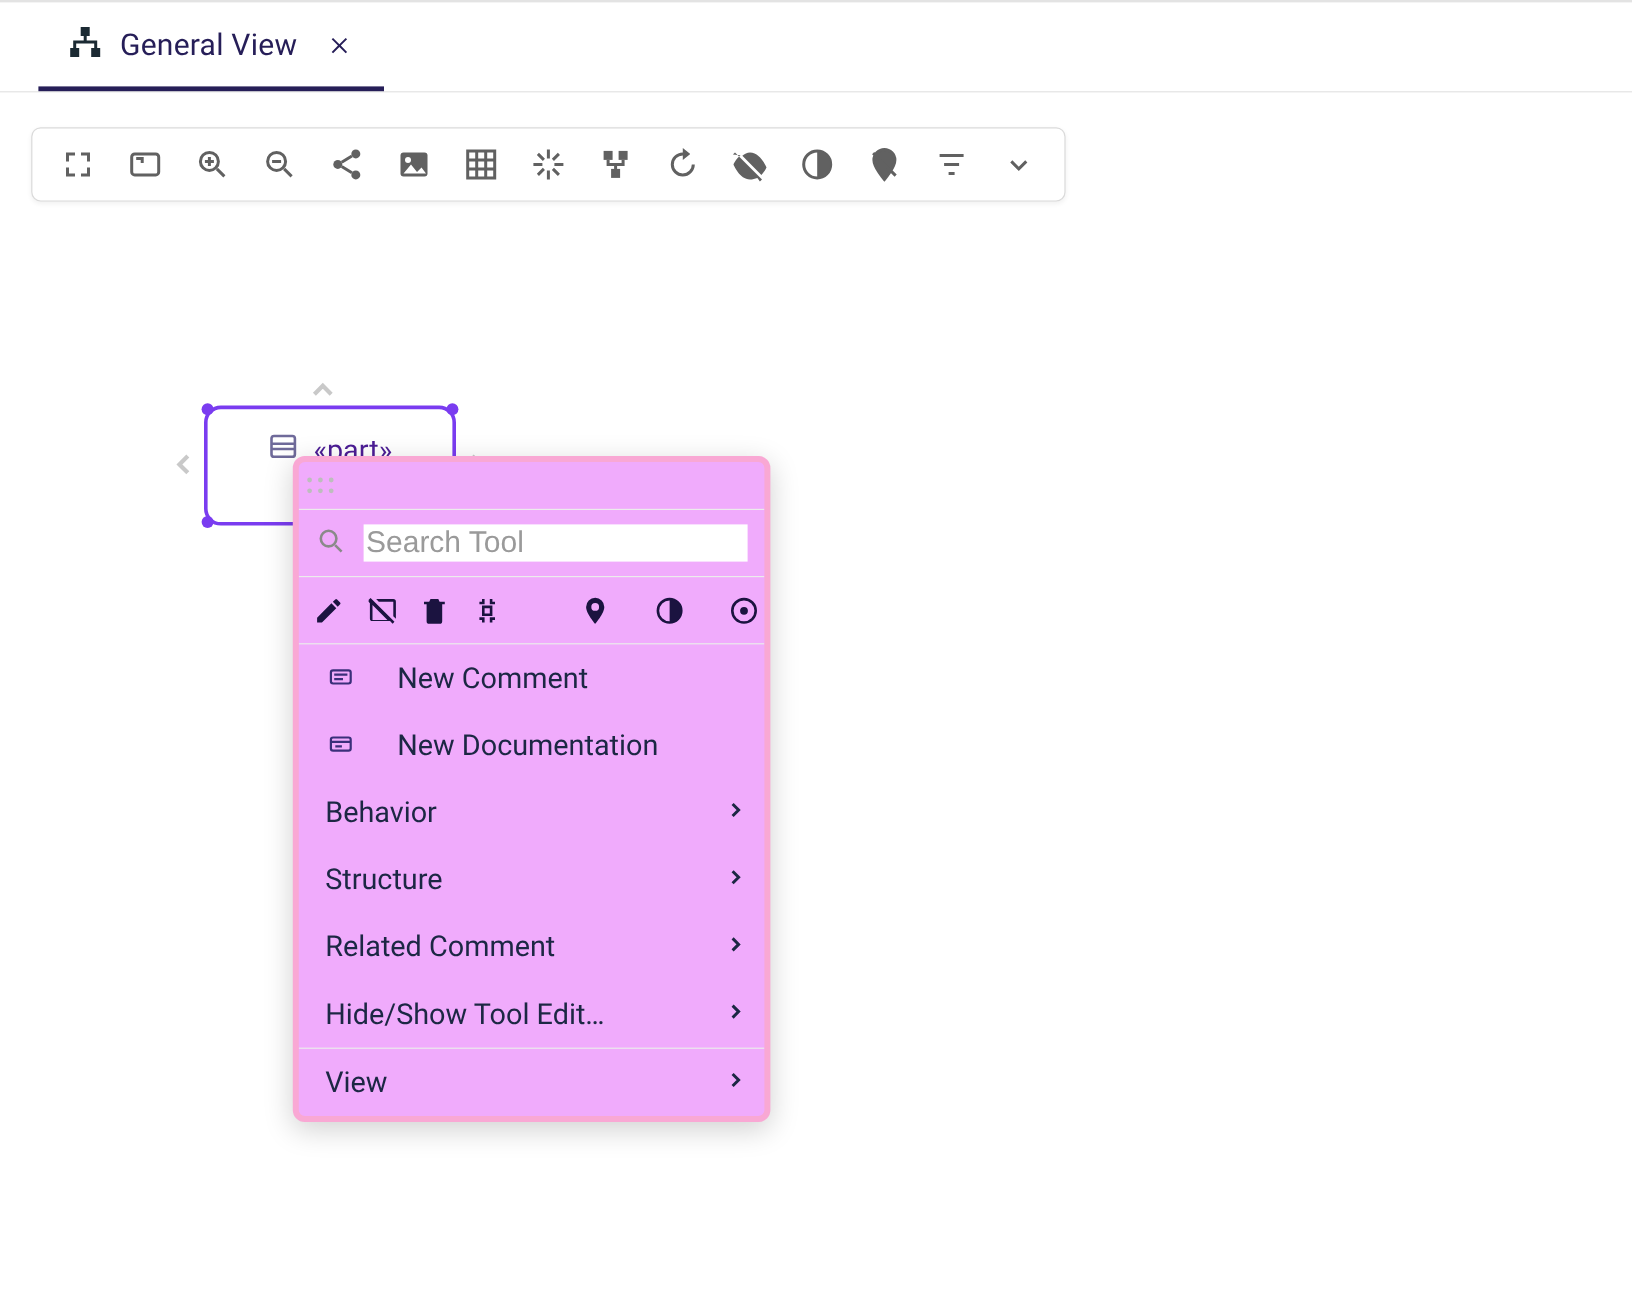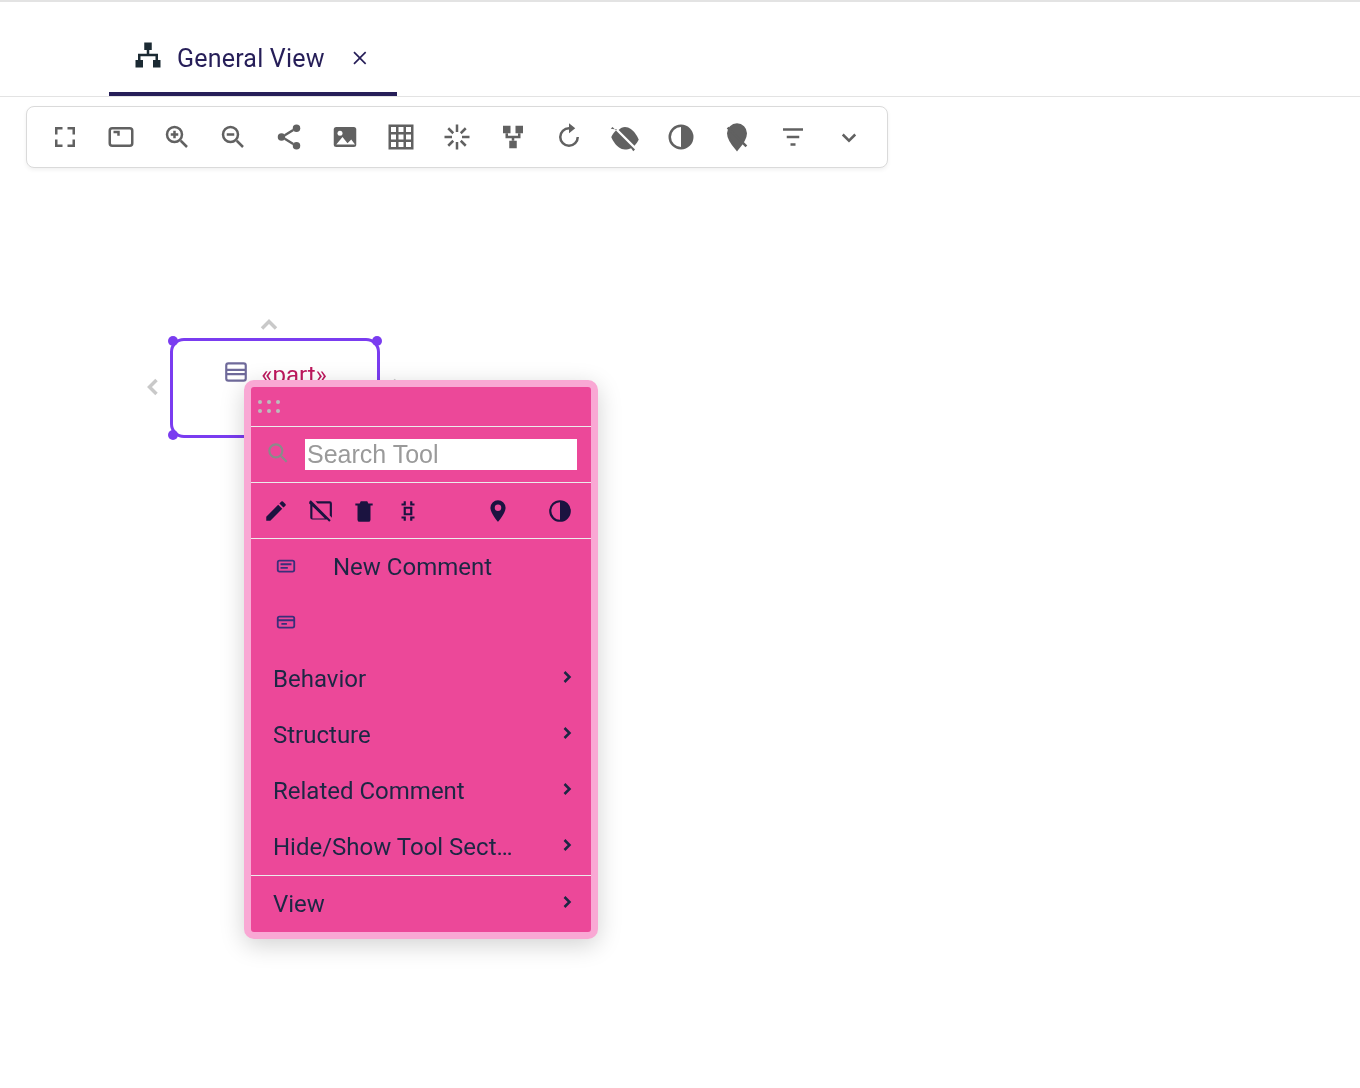--- a/index.html
+++ b/index.html
@@ -18,25 +18,25 @@
     position: absolute;
     top: 0; left: 0; right: 0;
     height: 2px;
     background: #e3e3e3;
   }
 
   
   .tabbar {
     position: absolute;
     top: 2px; left: 0; right: 0;
-    height: 95px;
+    height: 75px;
     border-bottom: 1px solid #e3e3e3;
     display: flex;
     align-items: flex-end;
-    padding-left: 109px;
+    padding-left: 32px;
   }
   .tab {
     display: flex;
     align-items: center;
     gap: 14px;
     height: 72px;
     padding: 0 24px 0 24px;
     border-bottom: 4px solid #261e58;
     color: #261e58;
     font-size: 25px;
@@ -89,44 +89,44 @@
     background: #7a3cf0; border-radius: 50%;
   }
   .handle.tl { left: -5px; top: -5px; }
   .handle.tr { right: -5px; top: -5px; }
   .handle.bl { left: -5px; bottom: -5px; }
   .handle.br { right: -5px; bottom: -5px; }
   .node-label {
     position: absolute;
     top: 18px; left: 0; right: 0;
     display: flex; align-items: center; justify-content: center; gap: 12px;
-    color: #be185d;
+    color: #4c1d95;
     font-size: 24px;
   }
   .storage-icon svg { width: 26px; height: 26px; }
 
   
   .dir {
     position: absolute;
     color: #c9c9c9;
     width: 34px; height: 34px;
     display: flex; align-items: center; justify-content: center;
   }
   .dir svg { width: 28px; height: 28px; fill: currentColor; }
   .dir.top   { left: 252px; top: 308px; }
   .dir.left  { left: 136px; top: 370px; }
   .dir.right { left: 380px; top: 370px; }
 
   
   .panel {
     position: absolute;
     left: 244px; top: 380px;
-    width: 354px;
-    background: #ec4899;
-    border: 7px solid #f9a8d4;
+    width: 398px;
+    background: #f0abfc;
+    border: 5px solid #f9a8d4;
     border-radius: 10px;
     box-shadow: 0 6px 24px rgba(0,0,0,0.18);
     overflow: hidden;
   }
   .panel-drag {
     height: 40px;
     display: flex; align-items: center; justify-content: flex-start;
     padding-left: 6px;
     border-bottom: 1px solid #ececec;
   }
@@ -416,41 +416,42 @@
         </span>
       <span class="mi-label" style="padding-left:20px">New Comment</span>
     </div>
     <div class="menu-item withicon">
       <span class="mi-icon">
           <svg viewBox="0 0 24 24">
             <rect x="3" y="5" width="18" height="12" rx="2" fill="none" stroke="currentColor" stroke-width="2"></rect>
             <path d="M3 9h18M7 13h6" stroke="currentColor" stroke-width="2"></path>
           </svg>
         </span>
+      <span class="mi-label" style="padding-left:20px">New Documentation</span>
     </div>
     <div class="menu-item">
       <span class="mi-label">Behavior</span>
       <span class="mi-chevron"><svg viewBox="0 0 24 24">
             <path d="M9 6l6 6-6 6" fill="none" stroke="currentColor" stroke-width="3"></path>
           </svg></span>
     </div>
     <div class="menu-item">
       <span class="mi-label">Structure</span>
       <span class="mi-chevron"><svg viewBox="0 0 24 24">
             <path d="M9 6l6 6-6 6" fill="none" stroke="currentColor" stroke-width="3"></path>
           </svg></span>
     </div>
     <div class="menu-item">
       <span class="mi-label">Related Comment</span>
       <span class="mi-chevron"><svg viewBox="0 0 24 24">
             <path d="M9 6l6 6-6 6" fill="none" stroke="currentColor" stroke-width="3"></path>
           </svg></span>
     </div>
     <div class="menu-item">
-      <span class="mi-label">Hide/Show Tool Sect…</span>
+      <span class="mi-label">Hide/Show Tool Edit…</span>
       <span class="mi-chevron"><svg viewBox="0 0 24 24">
             <path d="M9 6l6 6-6 6" fill="none" stroke="currentColor" stroke-width="3"></path>
           </svg></span>
     </div>
     <div class="menu-sep"></div>
     <div class="menu-item">
       <span class="mi-label">View</span>
       <span class="mi-chevron"><svg viewBox="0 0 24 24">
             <path d="M9 6l6 6-6 6" fill="none" stroke="currentColor" stroke-width="3"></path>
           </svg></span>

